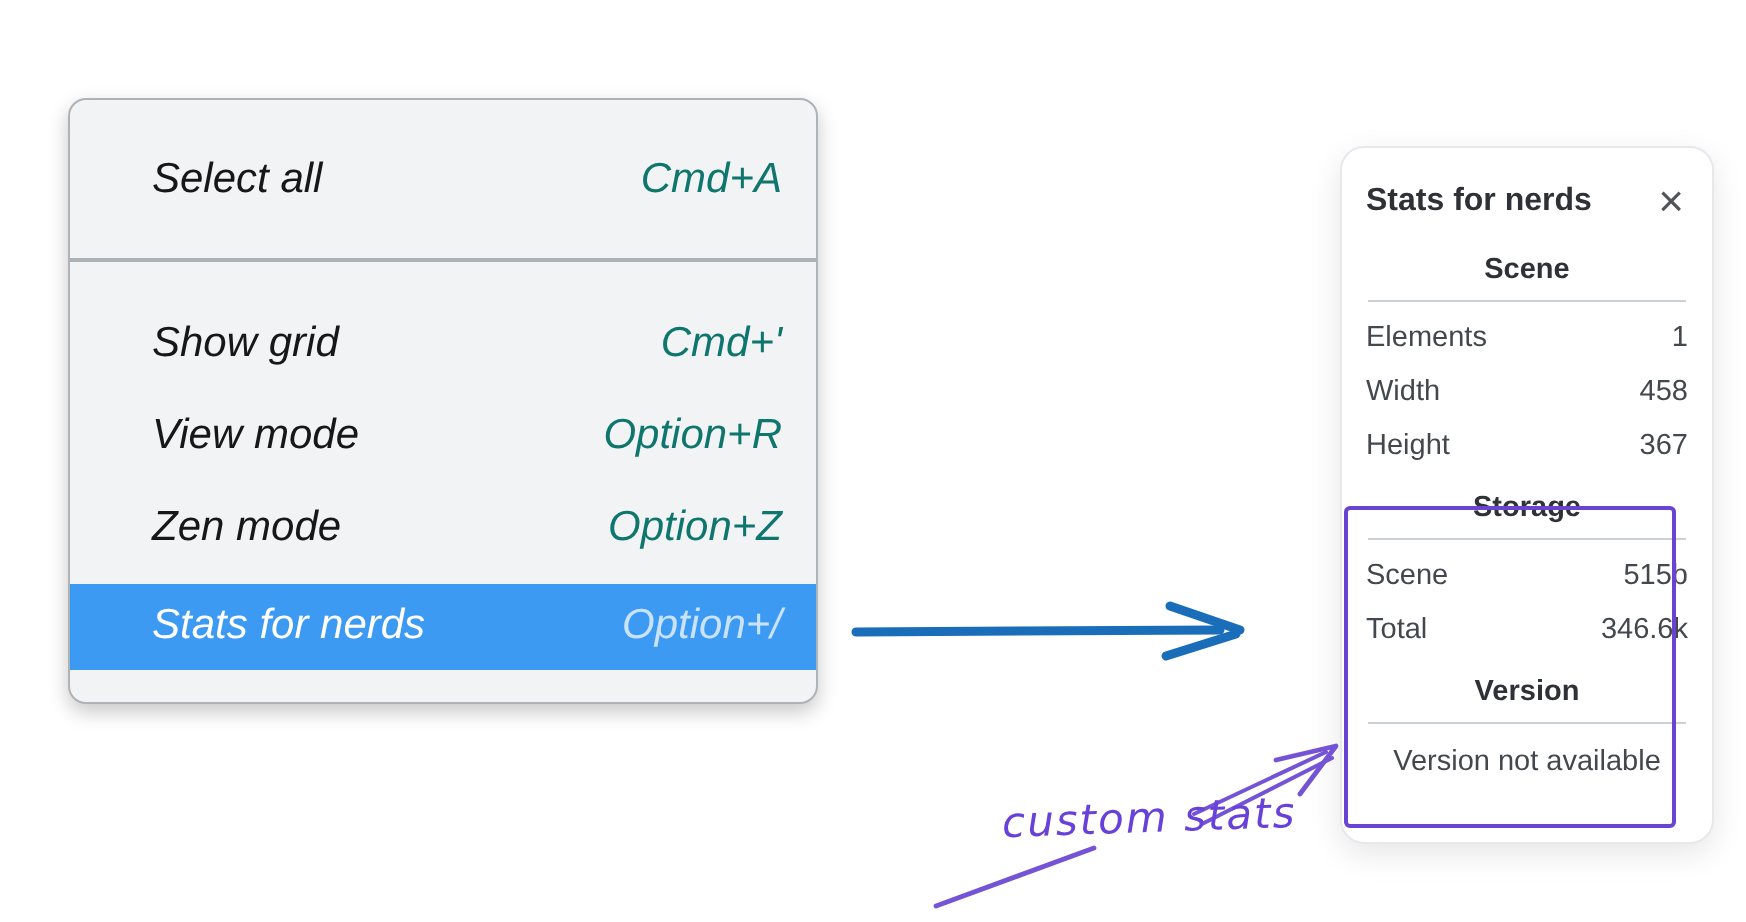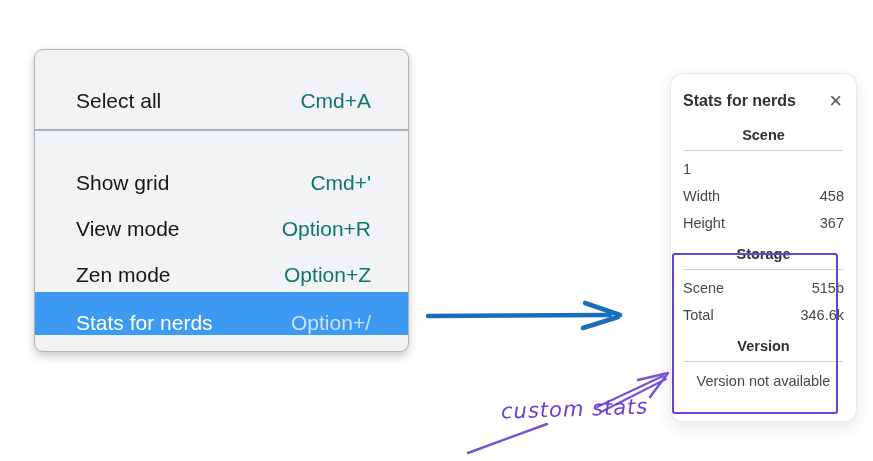--- a/index.html
+++ b/index.html
@@ -10,22 +10,22 @@
 
   
   .context-menu{
     position:absolute;left:34px;top:49px;width:375px;height:303px;
     box-sizing:border-box;background:#f2f3f4;
     border:1.5px solid #adb3b9;border-radius:9px;
     box-shadow:0 4px 10px rgba(0,0,0,0.22);
     padding-top:17px;font-size:21px;color:#151719;
   }
   .menu-item{
-    height:46px;display:flex;align-items:flex-end;justify-content:space-between;
-    padding:0 37px 0 41px;white-space:nowrap;
+    height:46px;display:flex;align-items:center;justify-content:space-between;
+    padding:0 17px 0 41px;white-space:nowrap;font-style:italic;
   }
   .menu-item .shortcut{color:#0f766e;}
   .menu-item.highlighted{
     height:43px;margin-top:5px;background:#3d9af2;color:#ffffff;
   }
   .menu-item.highlighted .shortcut{color:rgba(255,255,255,0.72);}
   .menu-divider{height:1.5px;background:#a9b0b6;margin:16px 0 18px;}
 
   
   .blue-arrow{position:absolute;left:420px;top:295px;}
@@ -96,20 +96,21 @@
 
   <div class="stats-panel">
     <div class="panel-header">
       <span class="panel-title">Stats for nerds</span>
       <span class="close-x">×</span>
     </div>
 
     <div class="section-header">Scene</div>
     <hr class="section-divider">
     <div class="stat-row">
+      <span>Elements</span>
       <span>1</span>
     </div>
     <div class="stat-row">
       <span>Width</span>
       <span>458</span>
     </div>
     <div class="stat-row">
       <span>Height</span>
       <span>367</span>
     </div>

